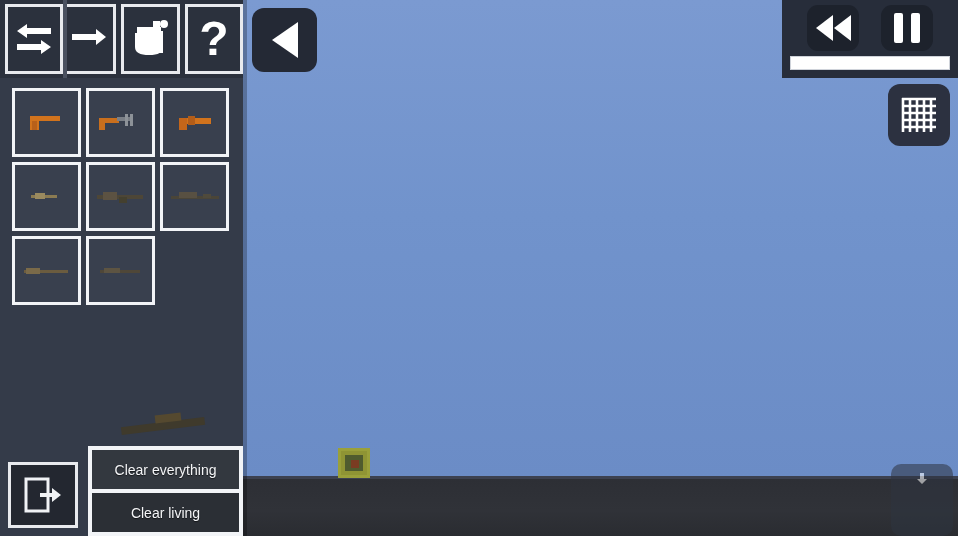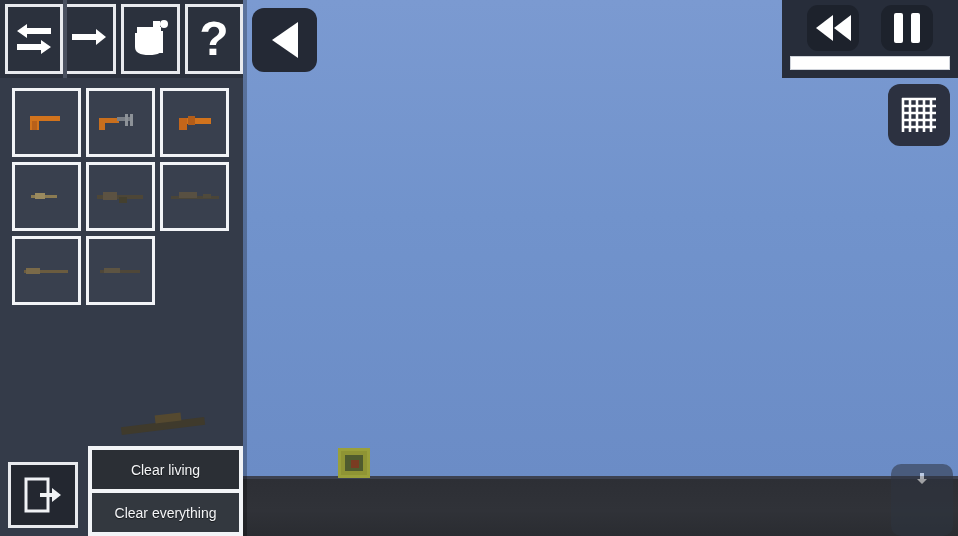--- a/index.html
+++ b/index.html
@@ -341,20 +341,20 @@
 
     <div class="exit-btn">
       <svg width="42" height="40" viewBox="0 0 42 40">
         <rect x="4" y="4" width="22" height="32" fill="none" stroke="#f0f2f5" stroke-width="3"></rect>
         <rect x="18" y="18" width="16" height="4" fill="#f0f2f5"></rect>
         <path d="M30 13 L39 20 L30 27 Z" fill="#f0f2f5"></path>
       </svg>
     </div>
 
     <div class="clear-group">
+      <div class="clear-btn">Clear everything</div>
       <div class="clear-btn alt">Clear living</div>
-      <div class="clear-btn">Clear everything</div>
     </div>
 
   </div>
   <div class="sidebar-shadow"></div>
 
 </div>
 
 </body></html>

